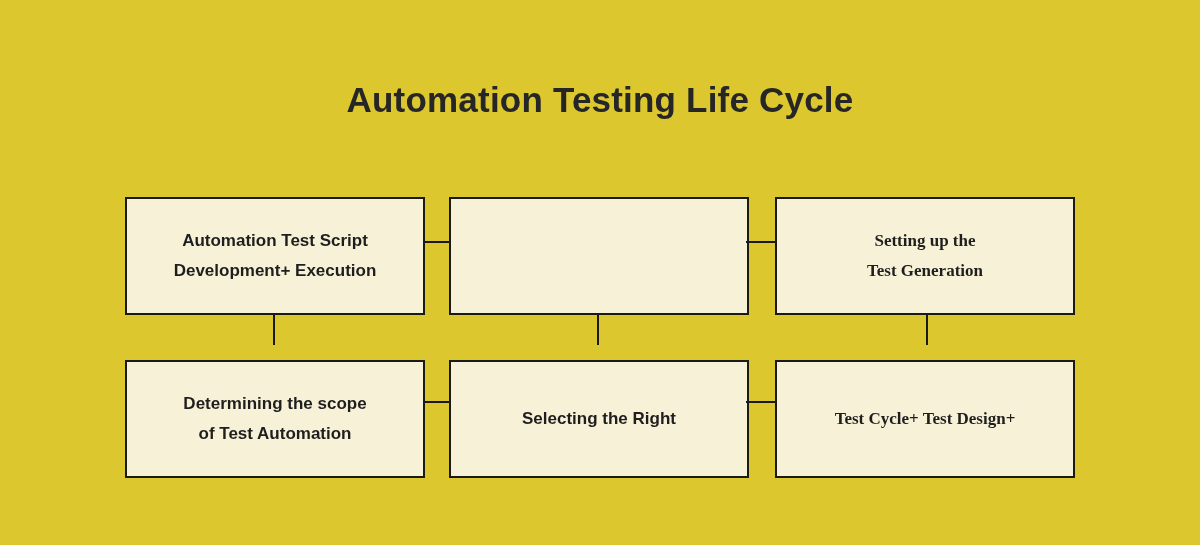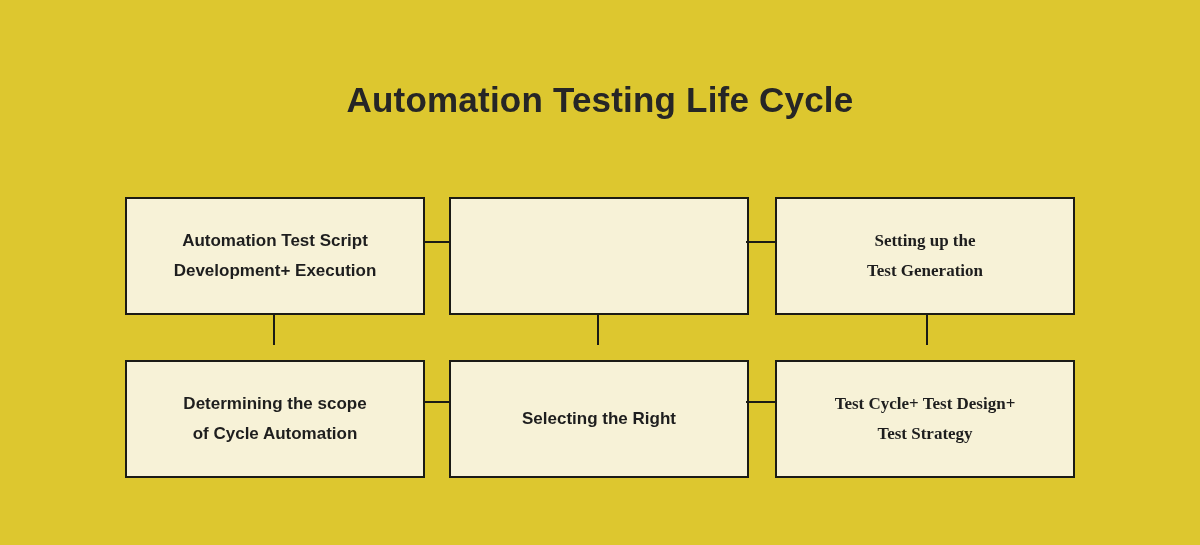--- a/index.html
+++ b/index.html
@@ -87,30 +87,29 @@
   <div class="box r1 c2">
   </div>
 
   <div class="box r1 c3">
     <span class="l">Setting up the</span>
     <span class="l">Test Generation</span>
   </div>
 
   <div class="box r2 c1">
     <span class="l">Determining the scope</span>
-    <span class="l">of Cycle Automation</span>
+    <span class="l">of Test Automation</span>
   </div>
 
   <div class="box r2 c2">
     <span class="l">Selecting the Right</span>
   </div>
 
   <div class="box r2 c3">
     <span class="l">Test Cycle+ Test Design+</span>
-    <span class="l">Test Strategy</span>
   </div>
 
   <div class="conn h h1a"></div>
   <div class="conn h h1b"></div>
   <div class="conn v v1"></div>
   <div class="conn v v2"></div>
   <div class="conn v v3"></div>
   <div class="conn h h2a"></div>
   <div class="conn h h2b"></div>
 

